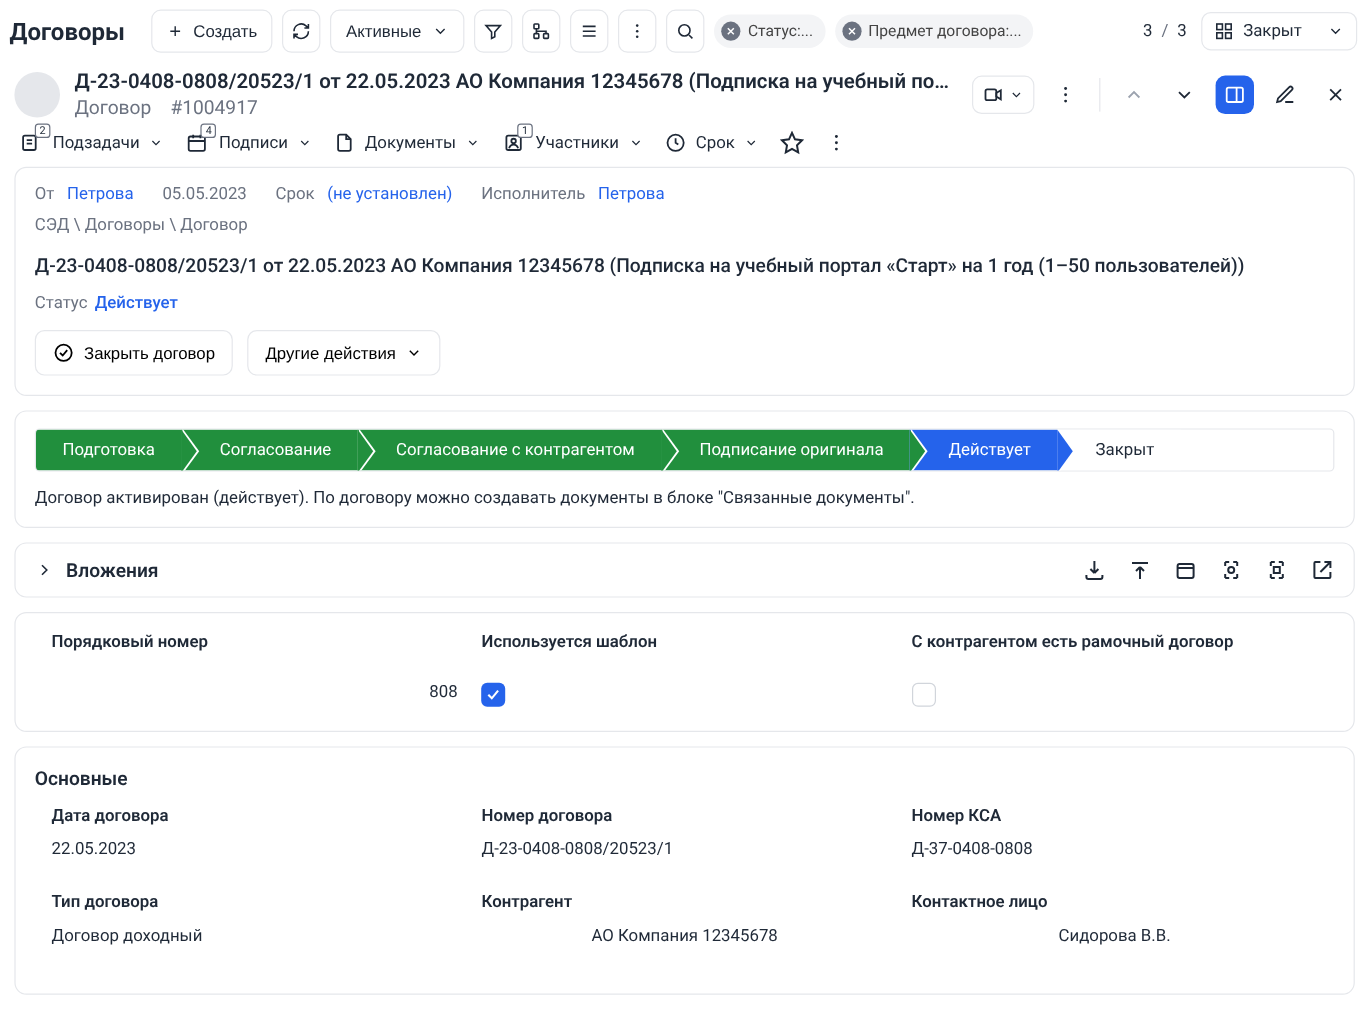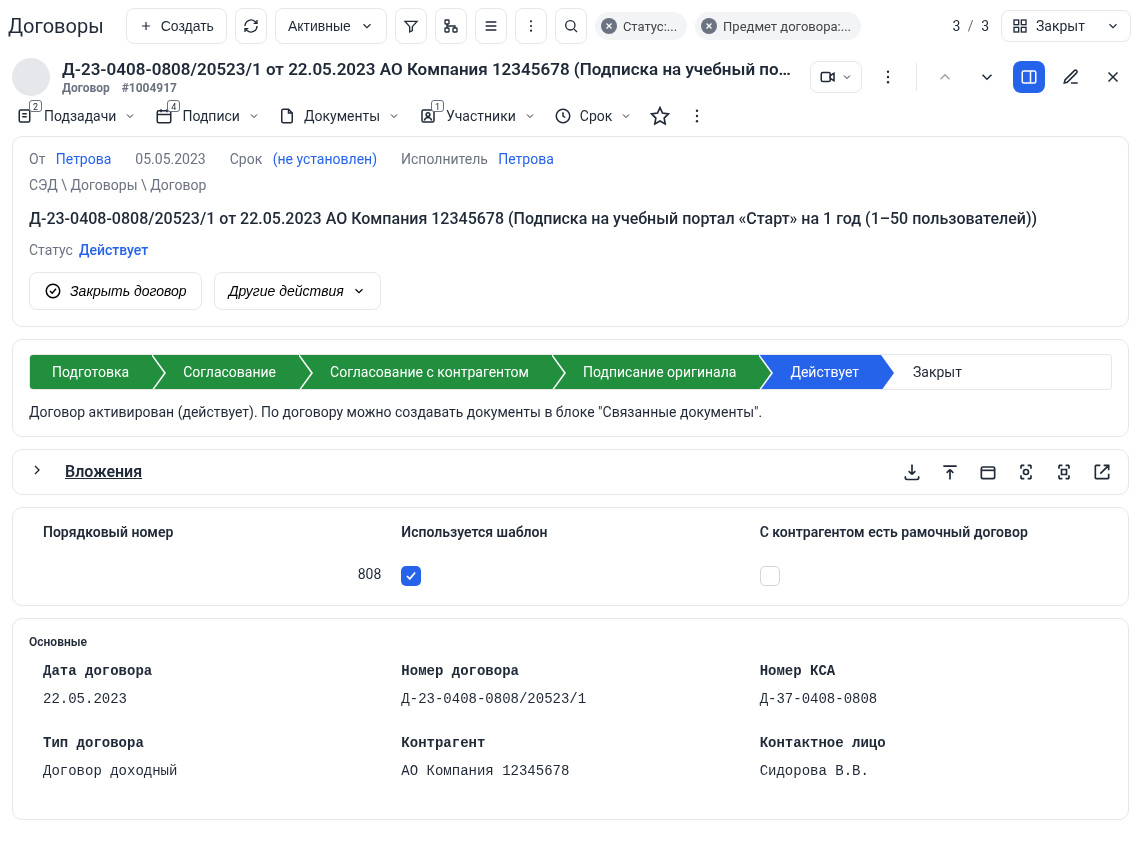--- a/index.html
+++ b/index.html
@@ -16,66 +16,66 @@
     --panel:#f9fafb;
     --icon:#374151;
   }
   *{box-sizing:border-box;}
   body{margin:0;font-family:-apple-system,BlinkMacSystemFont,"Segoe UI",Roboto,Arial,sans-serif;
     color:var(--text);font-size:14px;background:#fff;width:1141px;}
   svg{display:block;}
 
   
   .topbar{display:flex;align-items:center;gap:8px;padding:8px 10px 4px 8px;height:48px;}
-  .title{font-size:20px;font-weight:400;margin-right:14px;}
+  .title{font-size:20px;font-weight:700;margin-right:14px;}
   .btn{display:inline-flex;align-items:center;gap:8px;height:36px;padding:0 12px;
     border:1px solid var(--border);border-radius:8px;background:#fff;color:var(--text);
     cursor:pointer;font-size:14px;white-space:nowrap;}
   .btn.icon{width:32px;padding:0;justify-content:center;}
   .chip{display:inline-flex;align-items:center;gap:6px;height:28px;padding:0 10px 0 6px;
     border-radius:14px;background:var(--chip);color:#444;font-size:13px;}
   .chip .x{width:16px;height:16px;border-radius:50%;background:#6b7280;display:flex;
     align-items:center;justify-content:center;}
   .counter{font-size:14px;color:var(--text);padding:0 4px;}
   .spacer{flex:1;}
   .view-select{display:inline-flex;align-items:center;gap:8px;height:32px;padding:0 10px;
     border:1px solid var(--border);border-radius:8px;min-width:130px;}
 
   
   .doc-header{display:flex;align-items:center;gap:12px;padding:10px 12px 4px 12px;}
   .avatar{width:38px;height:38px;border-radius:50%;background:#e5e7eb;flex-shrink:0;}
   .doc-titles{flex:1;min-width:0;}
   .doc-title{font-size:17px;font-weight:600;overflow:hidden;text-overflow:ellipsis;white-space:nowrap;}
-  .doc-sub{font-size:12px;color:var(--muted);margin-top:2px;font-weight:bold;}
+  .doc-sub{font-size:16px;color:var(--muted);margin-top:2px;}
   .doc-actions{display:flex;align-items:center;gap:10px;}
   .sqbtn{width:32px;height:32px;display:flex;align-items:center;justify-content:center;
     border-radius:8px;cursor:pointer;}
   .sqbtn.blue{background:var(--blue);}
   .sep{width:1px;height:28px;background:var(--border);margin:0 2px;}
 
   
   .tabsbar{display:flex;align-items:center;gap:18px;padding:6px 16px 10px 16px;flex-wrap:wrap;}
   .tab{display:inline-flex;align-items:center;gap:8px;color:var(--text);cursor:pointer;font-size:14px;}
   .tab .badge{position:absolute;top:-6px;right:-6px;min-width:12px;height:12px;padding:0 3px;
     font-size:9px;line-height:12px;text-align:center;background:#fff;border:1px solid var(--muted);
     border-radius:3px;color:var(--text);}
   .icon-wrap{position:relative;width:20px;height:20px;display:flex;align-items:center;justify-content:center;}
 
   
   .card{margin:0 12px 12px 12px;border:1px solid var(--border);border-radius:10px;background:#fff;}
   .meta{padding:14px 16px 16px 16px;}
   .row1{display:flex;align-items:center;gap:24px;font-size:14px;flex-wrap:wrap;}
   .lbl{color:var(--muted);}
-  .link{color:var(--link);}
+  .link{color:var(--link);text-align:center;}
   .crumbs{margin-top:10px;color:var(--muted);font-size:14px;}
   .full-title{margin-top:16px;font-size:16px;font-weight:500;}
   .status-row{margin-top:14px;display:flex;align-items:center;gap:6px;}
   .actions-row{margin-top:14px;display:flex;gap:12px;}
   .btn-lg{display:inline-flex;align-items:center;gap:8px;height:38px;padding:0 14px;
-    border:1px solid var(--border);border-radius:8px;background:#fff;cursor:pointer;font-size:14px;font-style:italic;}
+    border:1px solid var(--border);border-radius:8px;background:#fff;cursor:pointer;font-size:14px;}
 
   
   .stages-wrap{padding:14px 16px;}
   .stages{display:flex;height:36px;border:1px solid var(--border);border-radius:4px;overflow:hidden;}
   .stage{position:relative;display:flex;align-items:center;justify-content:center;
     padding:0 22px 0 32px;color:#fff;font-size:14px;white-space:nowrap;}
   .stage:first-child{padding-left:22px;}
   .stage::after{content:"";position:absolute;right:-13px;top:0;width:0;height:0;
     border-top:18px solid transparent;border-bottom:18px solid transparent;
     border-left:13px solid currentColor;z-index:2;}
@@ -85,36 +85,36 @@
   .stage.green{background:var(--green);color:#fff;}
   .stage.green::after{border-left-color:var(--green);}
   .stage.blue{background:var(--blue);color:#fff;}
   .stage.blue::after{border-left-color:var(--blue);}
   .stage.white{background:#fff;color:var(--text);}
   .stage:last-child::after,.stage:last-child::before{display:none;}
 
   .note{padding:0 16px 16px 16px;color:var(--text);font-size:14px;}
 
   
-  .attach-row{display:flex;align-items:flex-start;padding:12px 16px;gap:20px;text-decoration:underline;}
+  .attach-row{display:flex;align-items:center;padding:12px 16px;gap:10px;}
   .attach-row .hdr{font-size:16px;font-weight:600;}
   .attach-icons{margin-left:auto;display:flex;gap:18px;}
 
   
   .fields{padding:16px 30px;display:grid;grid-template-columns:1fr 1fr 1fr;gap:6px 20px;}
   .fld-label{font-weight:600;font-size:14px;margin-bottom:26px;}
   .fld-val{font-size:14px;color:var(--text);text-align:right;}
   .chk{width:20px;height:20px;border-radius:5px;display:inline-flex;
     align-items:center;justify-content:center;}
   .chk.on{background:var(--blue);}
   .chk.off{border:1.5px solid #d1d5db;background:#fff;}
 
-  .section-title{padding:16px 16px 0 16px;font-size:12px;font-weight:600;}
+  .section-title{padding:16px 16px 0 16px;font-size:16px;font-weight:600;}
   .grid2{padding:14px 30px 40px 30px;display:grid;grid-template-columns:1fr 1fr 1fr;
-    row-gap:28px;column-gap:20px;font-family:Liberation Mono, monospace;}
+    row-gap:28px;column-gap:20px;}
   .cell .flabel{font-weight:600;margin-bottom:12px;}
   .cell .fval{color:var(--text);}
 </style>
 </head>
 <body>
 
 <div class="topbar">
   <div class="title">Договоры</div>
 
   <button class="btn">

